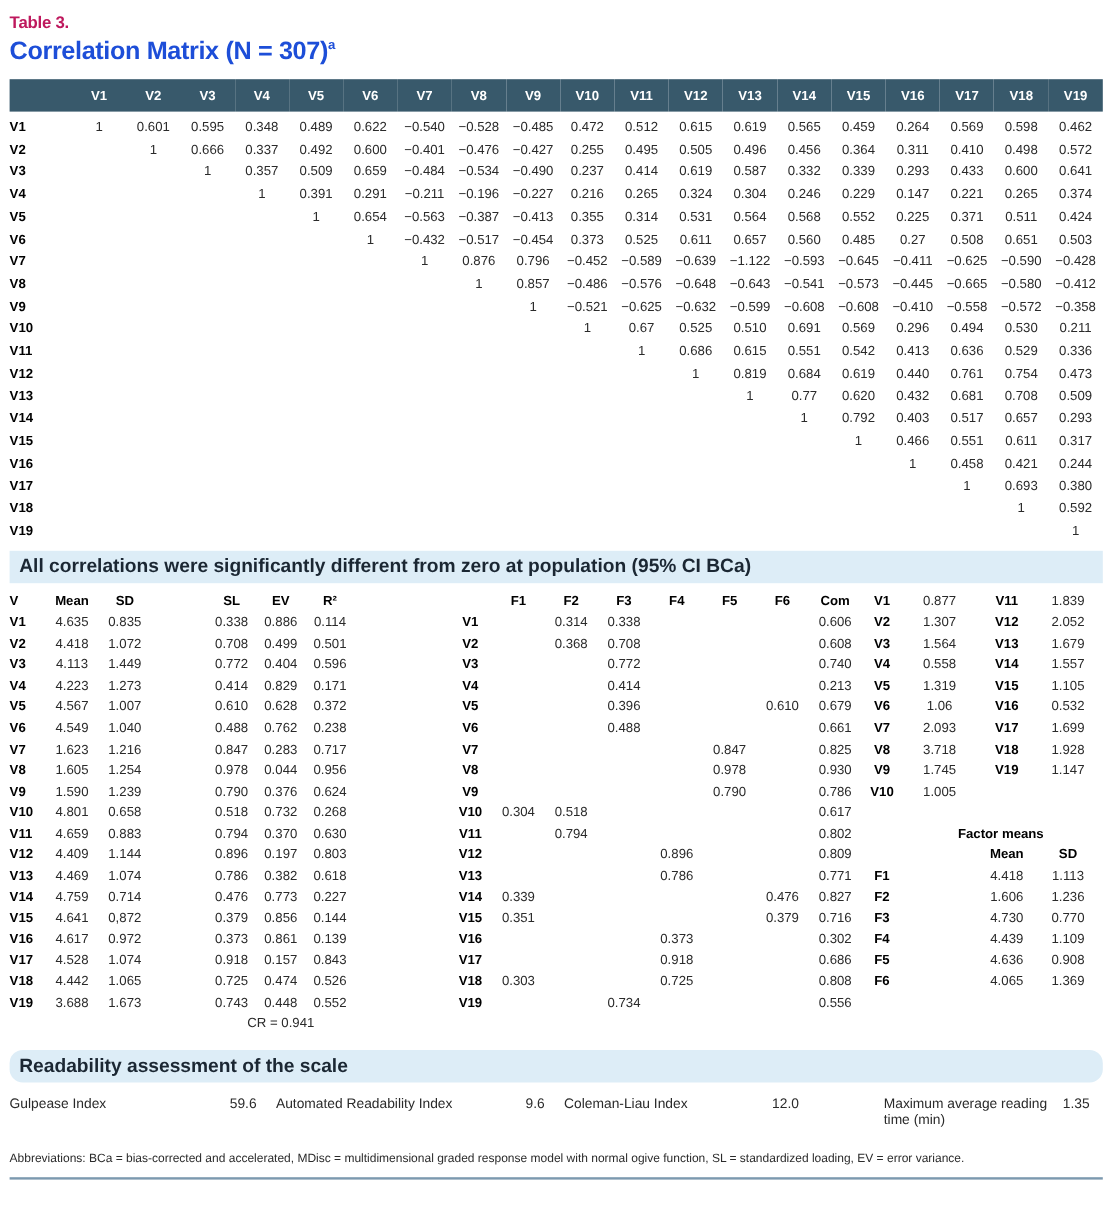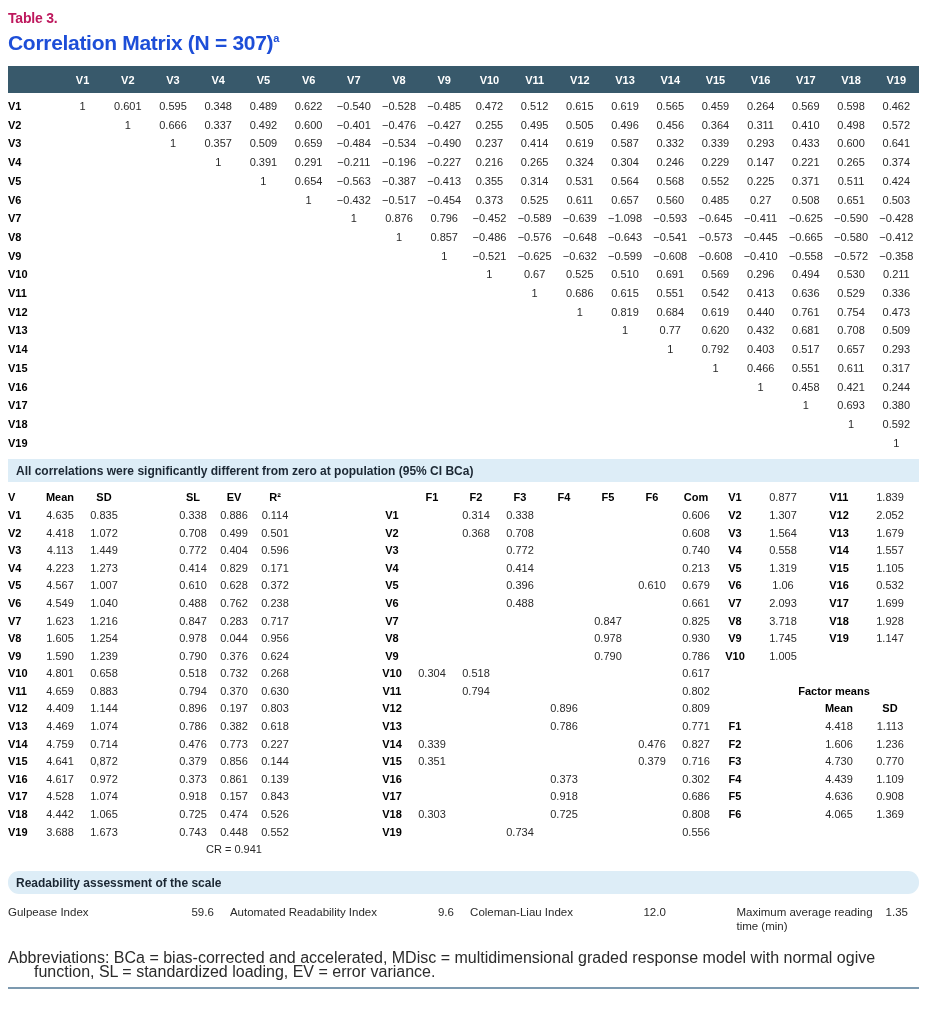--- a/index.html
+++ b/index.html
@@ -33,21 +33,21 @@
     height:18.7px; line-height:18.7px; white-space:nowrap;
   }
   .corr tbody td {
     font-size:11px; text-align:center; color:#2a2a2a;
     height:18.7px; line-height:18.7px; white-space:nowrap;
   }
   .corr tbody tr:first-child th, .corr tbody tr:first-child td { padding-top:4px; }
 
   
   .band {
-    background:#ddedf7; color:#1b2733; font-weight:bold; font-size:12px;
+    background:#ddedf7; color:#1b2733; font-weight:bold; font-size:16px;
     width:911px; padding:5px 8px 4px 8px; margin-top:7px;
   }
   .band2 { margin-top:12px; margin-bottom:8px;border-radius:11px; }
 
   
   .stats { width:908px; margin-top:7px; }
   .stats th, .stats td {
     font-size:11px; height:17.6px; line-height:17.6px;
     text-align:center; white-space:nowrap; overflow:visible;
   }
@@ -62,21 +62,21 @@
   .readability { width:900px; margin-top:4px; }
   .readability td {
     font-size:11.5px; vertical-align:top; padding-top:3px; line-height:14px;
     color:#2a2a2a;
   }
   .readability tr { height:33px; }
   .readability .val { text-align:right; white-space:nowrap; }
   .readability .lbl { text-align:left; }
 
   .footnote {
-    margin-top:16px; font-size:16px; line-height:14px; color:#2b2b2b;
+    margin-top:16px; font-size:10px; line-height:14px; color:#2b2b2b;
     padding-left:26px; text-indent:-26px; width:911px;
   }
   .bottom-rule { border-top:2px solid #7c99af; margin-top:8px; width:911px; }
 </style>
 </head>
 <body>
 
 <div class="page">
 
   <div class="table-label">Table 3.</div>
@@ -252,21 +252,21 @@
           <td></td>
           <td></td>
           <td></td>
           <td></td>
           <td>1</td>
           <td>0.876</td>
           <td>0.796</td>
           <td>−0.452</td>
           <td>−0.589</td>
           <td>−0.639</td>
-          <td>−1.098</td>
+          <td>−1.122</td>
           <td>−0.593</td>
           <td>−0.645</td>
           <td>−0.411</td>
           <td>−0.625</td>
           <td>−0.590</td>
           <td>−0.428</td>
         </tr>
         <tr>
           <th>V8</th>
           <td></td>

